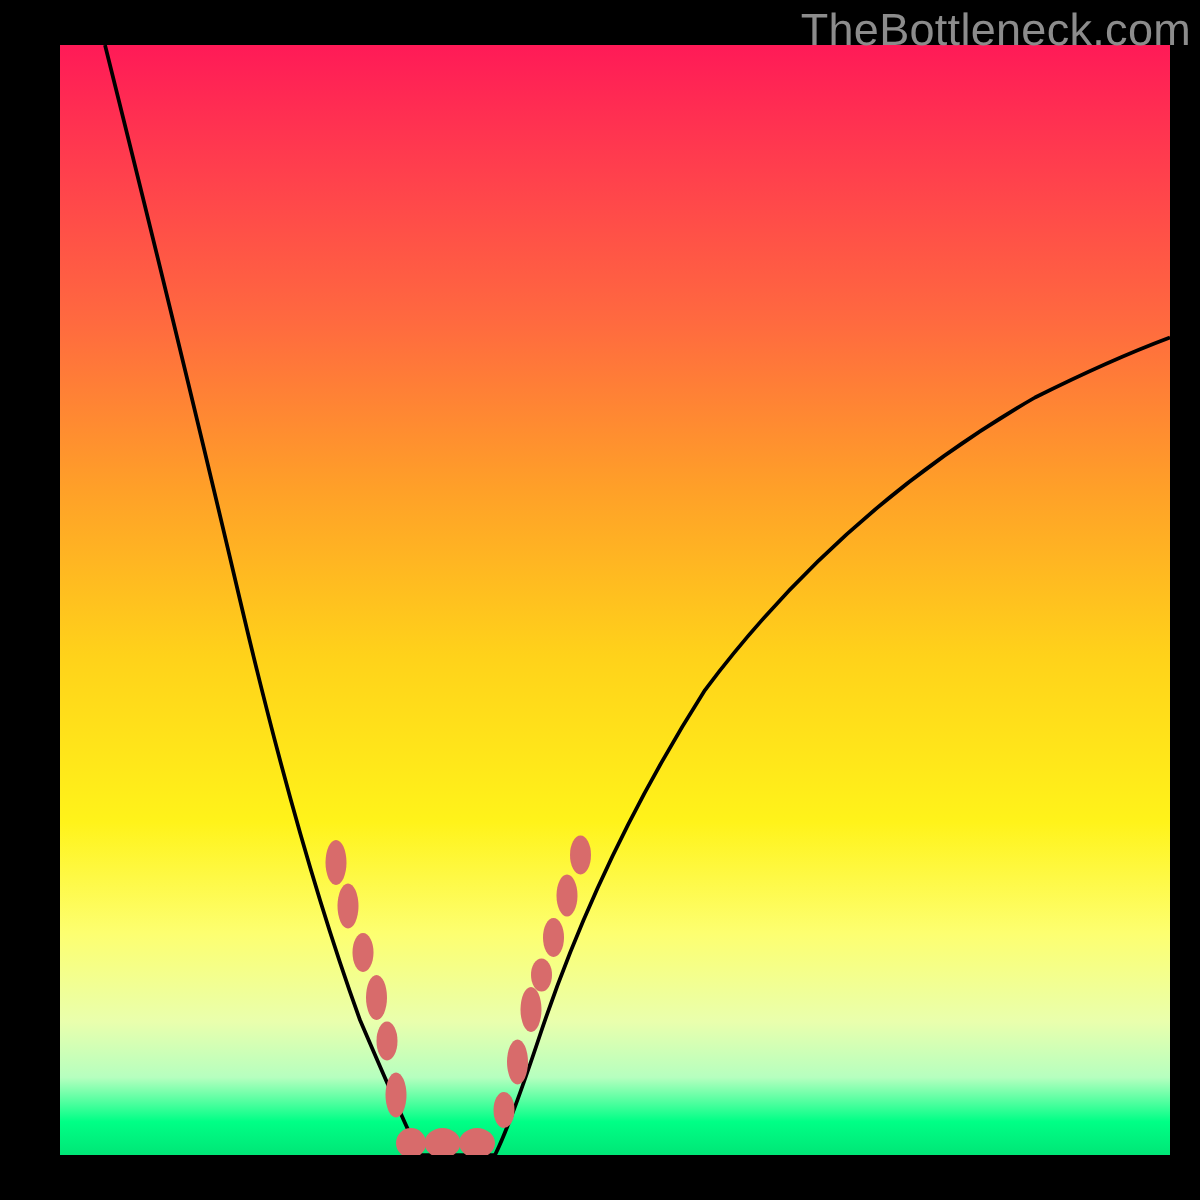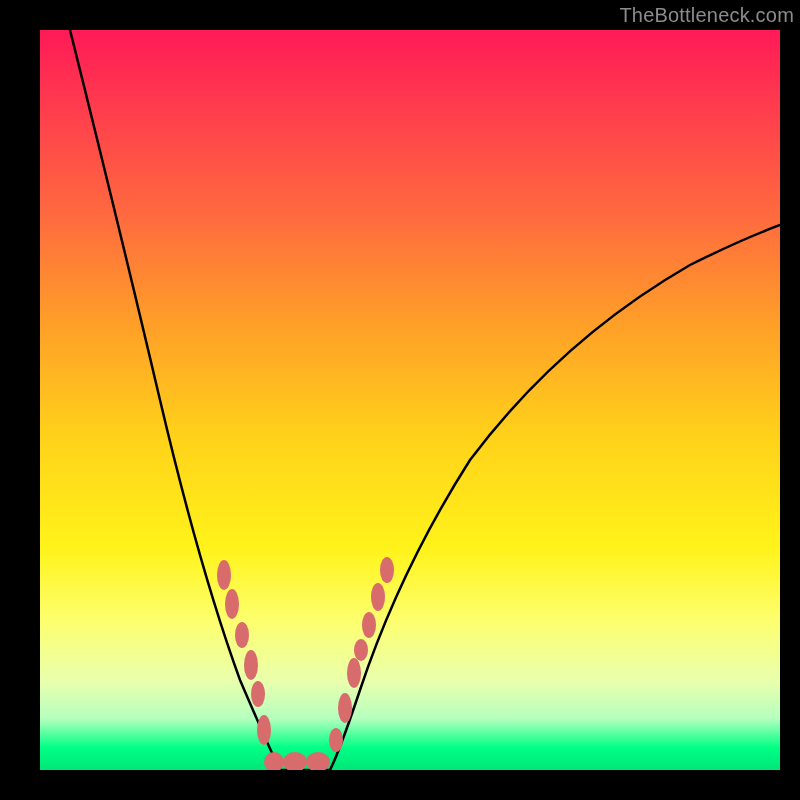--- a/index.html
+++ b/index.html
@@ -57,21 +57,21 @@
   }
   .marker {
     fill: #d86b6b;
     stroke: none;
   }
   .watermark {
     position: absolute;
     top: 4px;
     right: 6px;
     color: #8c8c8c;
-    font-size: 20px;
+    font-size: 30px;
     font-weight: 400;
     letter-spacing: 0.2px;
     user-select: none;
   }
 </style>
 </head>
 <body>
 
 <div class="frame">
   <div class="plot-area">

